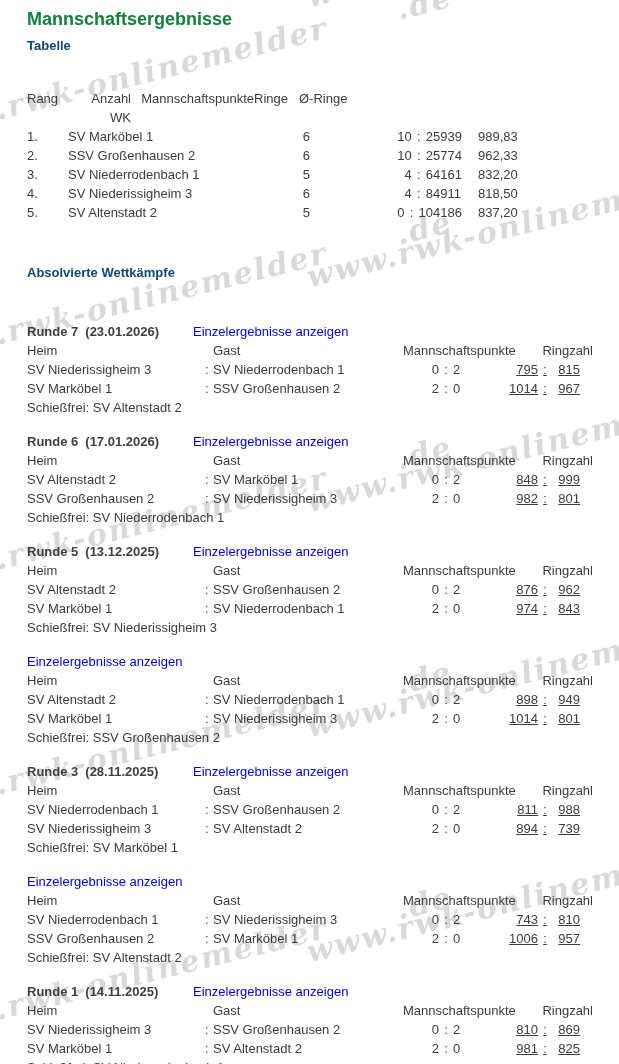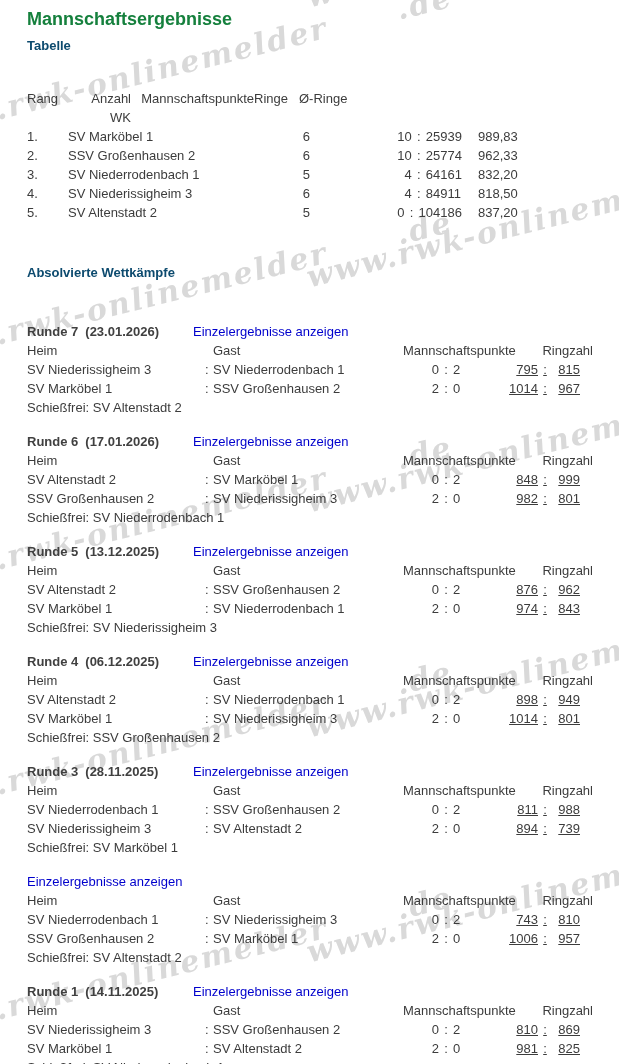--- a/index.html
+++ b/index.html
@@ -302,21 +302,20 @@
             <span class="sl">974</span>
             <span class="sc">:</span>
             <span class="sr">843</span>
           </span>
       </div>
       <div class="bye">Schießfrei: SV Niederissigheim 3</div>
     </section>
 
     <section class="round">
       <div class="r-title-row">
-        <span class="r-title"><span>Runde 4</span><span class="r-date">(06.12.2025)</span></span>
         <a href="#" class="link">Einzelergebnisse anzeigen</a>
       </div>
       <div class="mrow">
         <span class="c-home">Heim</span>
         <span class="c-guest hdr">Gast</span>
         <span class="c-pts hdr">Mannschaftspunkte</span>
         <span class="c-rings hdr">Ringzahl</span>
       </div>
       <div class="mrow">
         <span class="c-home">SV Altenstadt 2</span>

